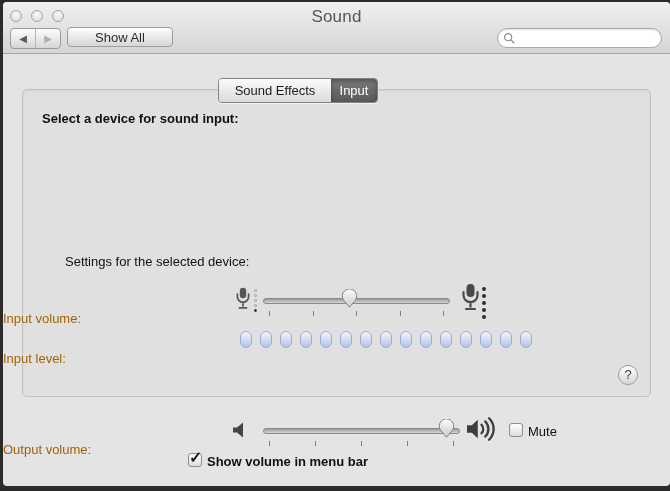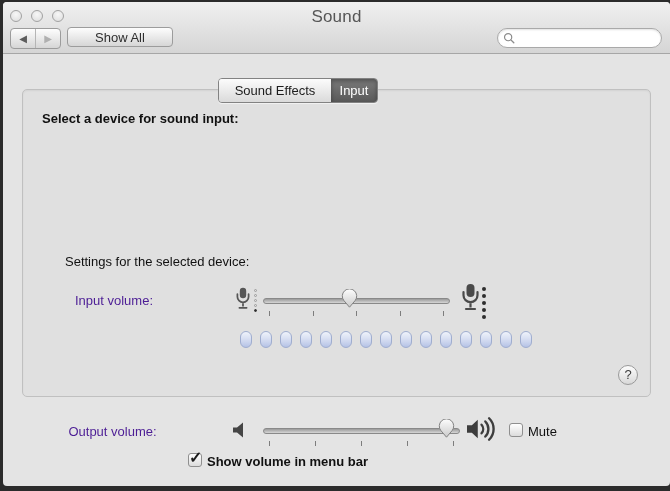--- a/index.html
+++ b/index.html
@@ -72,21 +72,21 @@
   }
   .tab:first-child{border-left:none;}
   .tab.sel{
     background:linear-gradient(#7b7b7b,#595959);color:#fff;
     box-shadow:inset 0 2px 4px rgba(0,0,0,.35);border-left:none;
   }
   .tab.w0{width:112px;text-align:center;}.tab.w1{width:68px;}.tab.w2{width:46px;}
   
   .lbl{position:absolute;font-size:13px;color:#111;}
   .bold{font-weight:bold;}
-  .rlabel{position:absolute;text-align:center;font-size:13px;color:#4c1d95;}
+  .rlabel{position:absolute;text-align:left;font-size:13px;color:#a16207;margin-top:18px;}
   
   .table{
     position:absolute;left:37px;top:142px;width:593px;height:99px;
     background:#fff;border:1px solid #919191;box-sizing:border-box;
   }
   .thead{
     height:18px;background:linear-gradient(#fdfdfd,#ececec);
     border-bottom:1px solid #c4c4c4;position:relative;
   }
   .th{position:absolute;top:0;font-size:12.5px;color:#1c1c1c;line-height:18px;}
@@ -222,20 +222,21 @@
     <line x1="8" y1="26" x2="17" y2="26" stroke="#4a4a4a" stroke-width="2.2" stroke-linecap="round"></line>
   </svg>
   <div class="dots big" style="left:479px;top:283px;">
     <i></i>
       <i></i>
       <i></i>
       <i></i>
       <i></i>
   </div>
 
+  <div class="rlabel" style="left:0;top:331px;width:222px;">Input level:</div>
   <div class="meter">
       <div class="capsule"></div>
       <div class="capsule"></div>
       <div class="capsule"></div>
       <div class="capsule"></div>
       <div class="capsule"></div>
       <div class="capsule"></div>
       <div class="capsule"></div>
       <div class="capsule"></div>
       <div class="capsule"></div>

